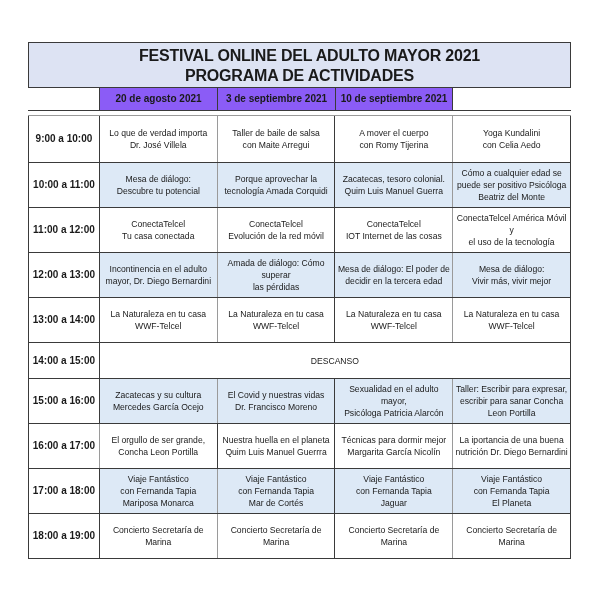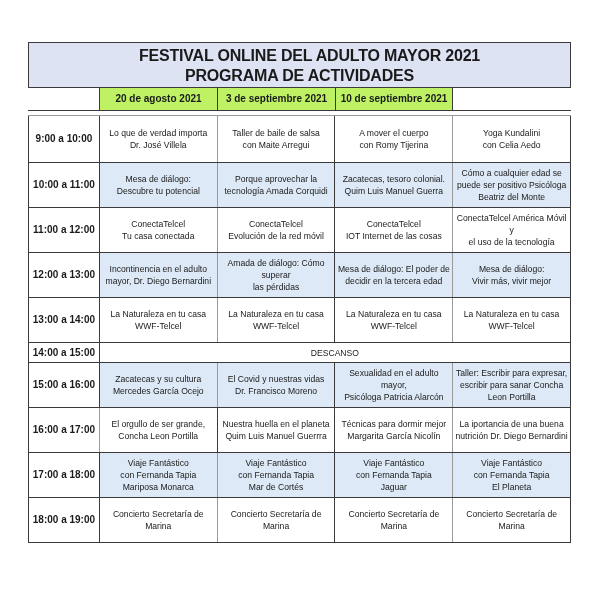--- a/index.html
+++ b/index.html
@@ -5,29 +5,29 @@
   html, body { margin:0; padding:0; background:#ffffff; }
   body { width:600px; height:600px; position:relative; overflow:hidden;
          font-family:"Liberation Sans", sans-serif; color:#1a1a1a; }
   .sheet { position:absolute; left:28px; top:42px; width:543px; }
   .title-band { height:46px; background:#dde3f3; border:1px solid #3a3a3a;
                 box-sizing:border-box; text-align:center; }
   .title-band .t1 { font-weight:bold; font-size:16px; line-height:20px; padding-top:3px; letter-spacing:-0.2px;padding-left:20px; }
   .title-band .t2 { font-weight:bold; font-size:16px; line-height:20px; letter-spacing:-0.2px;text-align:center; }
   .hdr { display:flex; height:22px; border-bottom:1px solid #3a3a3a; }
   .hdr .corner { width:70px; background:#fff; border-left:1px solid #fff; }
-  .hdr .date { width:118px; background:#bef264; border-left:1px solid #3a3a3a;
+  .hdr .date { width:118px; background:#8b5cf6; border-left:1px solid #3a3a3a;
                font-weight:bold; font-size:10px; line-height:22px; text-align:center; box-sizing:border-box; }
   .hdr .date:last-child { border-right:1px solid #3a3a3a; }
   .gap { height:4px; border-bottom:1px solid #9a9a9a; }
   .grid { border-left:1px solid #3a3a3a; border-right:1px solid #3a3a3a; border-bottom:1px solid #3a3a3a; }
   .row { display:flex; height:45px; border-top:1px solid #3a3a3a; box-sizing:border-box; }
   .row.first { border-top:none; height:46px; }
   .row.shaded .cell { background:#dde9f6; }
-  .row.short { height:20px; }
+  .row.short { height:36px; }
   .cell { width:118px; border-left:1px solid #3a3a3a; box-sizing:border-box;
           display:flex; align-items:center; justify-content:center; text-align:center;
           font-size:8.6px; line-height:12px; padding:0 2px; white-space:pre-line; }
   .cell.time { width:70px; border-left:none; font-weight:bold; font-size:10px; background:#fff !important; }
   .cell.c2, .cell.c4 { border-left-color:#9a9a9a; }
   .cell.span { width:473px; }
 </style>
 </head>
 <body>
 

